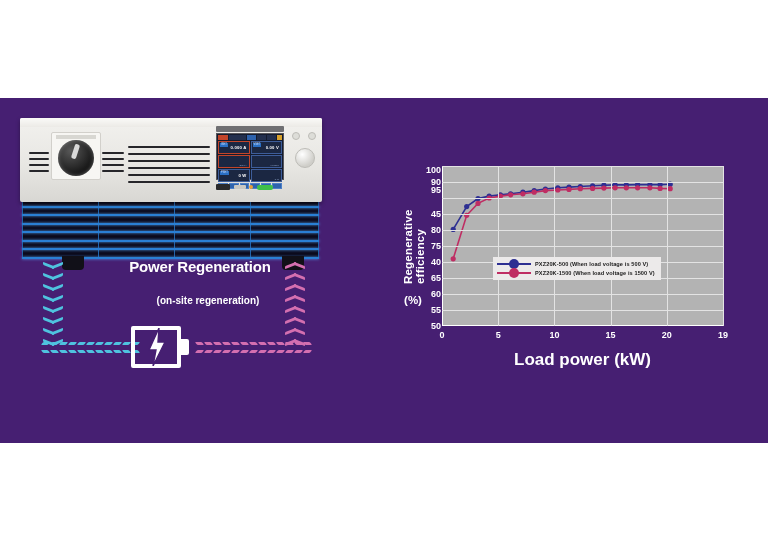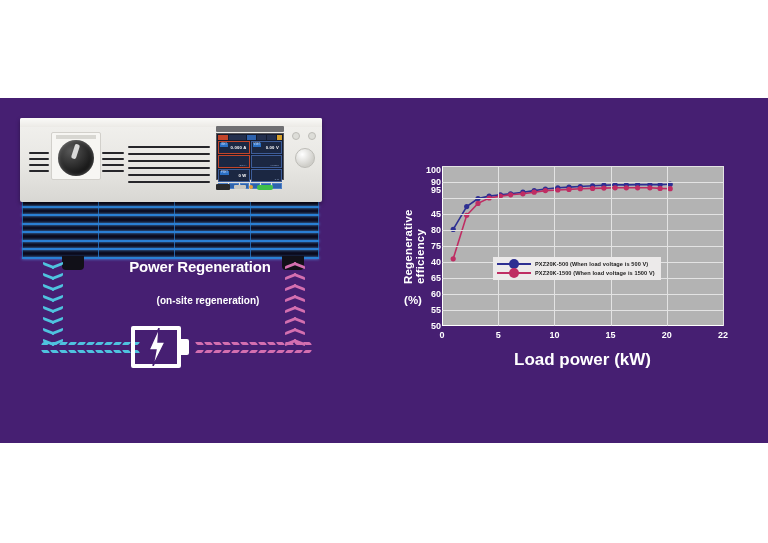--- a/index.html
+++ b/index.html
@@ -409,21 +409,21 @@
           <div class="ytick" style="top: 84px;">90</div>
           <div class="ytick" style="top: 92px; text-align: right;">95</div>
           <div class="ytick" style="top: 72px;">100</div>
         </div>
       <div id="xticks">
           <div class="xtick" style="left: 42px;">0</div>
           <div class="xtick" style="left: 98.2px;">5</div>
           <div class="xtick" style="left: 154.4px;">10</div>
           <div class="xtick" style="left: 210.6px;">15</div>
           <div class="xtick" style="left: 266.8px;">20</div>
-          <div class="xtick" style="left: 323px;">22</div>
+          <div class="xtick" style="left: 323px;">19</div>
         </div>
 
       <div class="xlabel">Load power (kW)</div>
 
       <div class="legend">
         <div class="leg-row">
           <span class="leg-line" id="legLine0" style="background: rgb(45, 47, 146);">
               <i style="background: rgb(45, 47, 146);"></i>
             </span>
           <span class="leg-txt">PXZ20K-500 (When load voltage is 500 V)</span>

